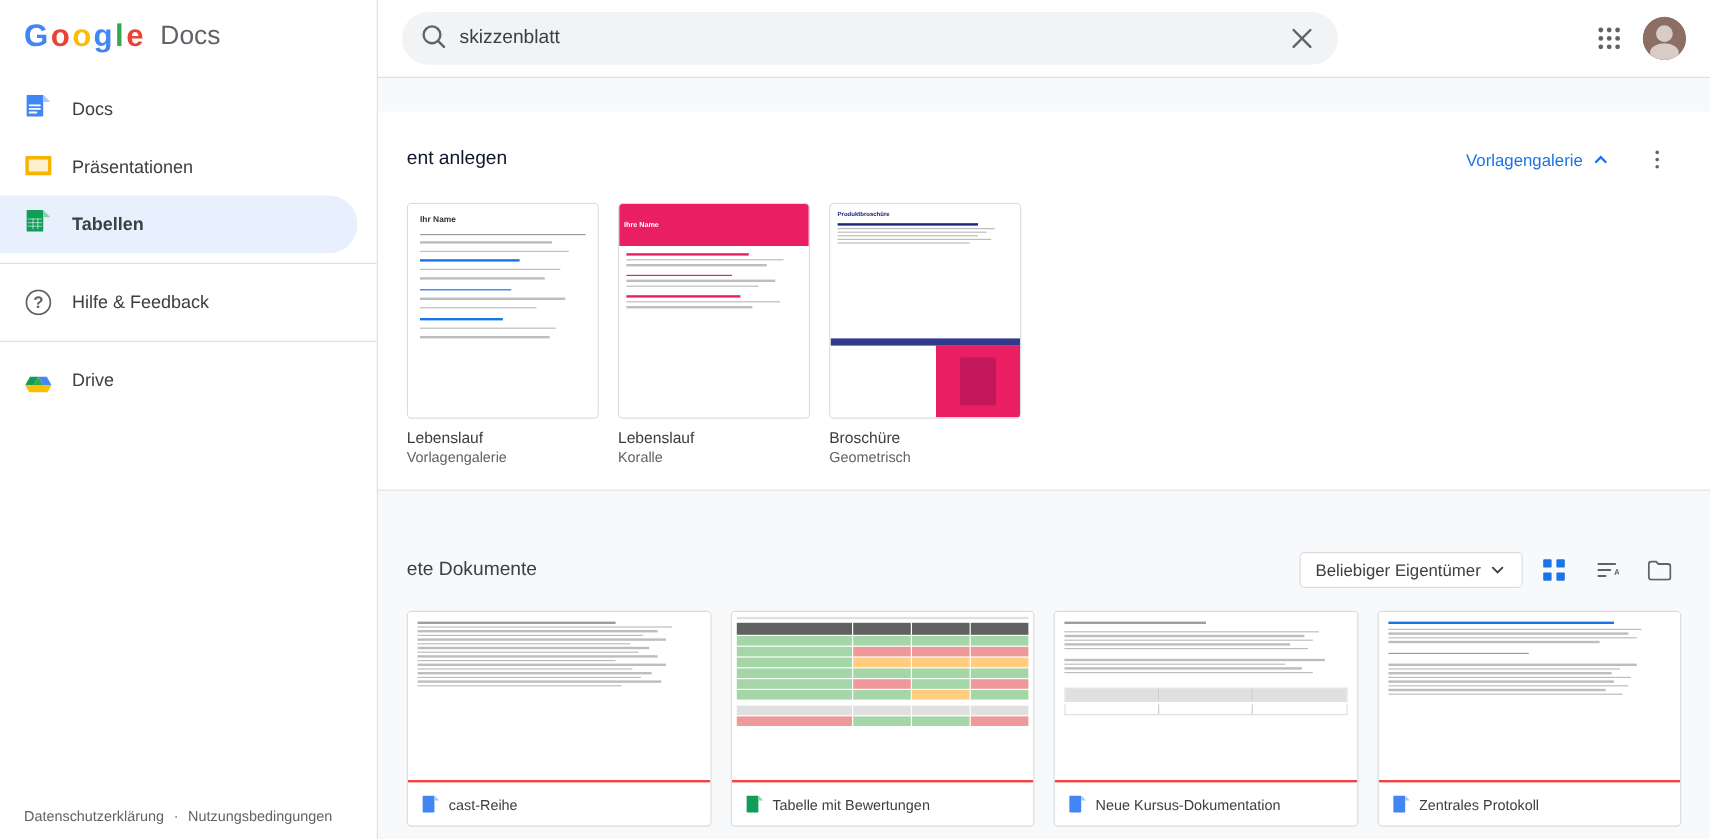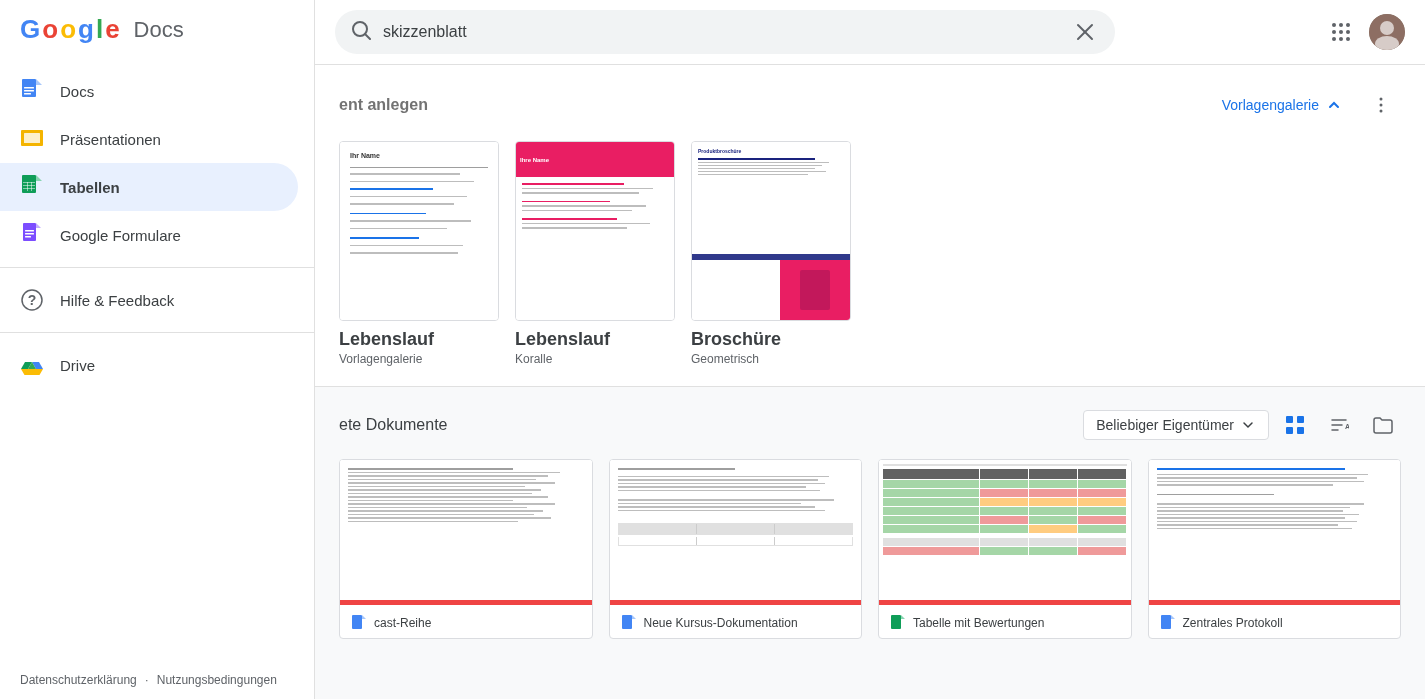--- a/index.html
+++ b/index.html
@@ -64,20 +64,21 @@
     }
     .sidebar-footer a { color: #5f6368; text-decoration: none; }
 
     
     .main {
       flex: 1;
       display: flex;
       flex-direction: column;
       overflow-y: auto;
       background: #f8f9fa;
+      gap: 28px;
     }
 
     
     .header {
       background: #fff;
       padding: 10px 20px;
       display: flex;
       align-items: center;
       gap: 12px;
       border-bottom: 1px solid #e0e0e0;
@@ -141,22 +142,22 @@
       border-bottom: 1px solid #e0e0e0;
     }
     .section-header {
       display: flex;
       align-items: center;
       justify-content: space-between;
       margin-bottom: 16px;
     }
     .section-title {
       font-size: 16px;
-      color: #737373;
-      font-weight: 700;
+      color: #0f172a;
+      font-weight: 400;
     }
     .section-actions {
       display: flex;
       align-items: center;
       gap: 8px;
     }
     .vorlagengalerie-btn {
       display: flex;
       align-items: center;
       gap: 6px;
@@ -185,24 +186,24 @@
       background: #fff;
       border: 1px solid #dadce0;
       border-radius: 4px;
       overflow: hidden;
       display: flex;
       align-items: center;
       justify-content: center;
       position: relative;
     }
     .template-name {
-      font-size: 18px;
+      font-size: 13px;
       color: #3c4043;
       margin-top: 8px;
-      font-weight: 700;
+      font-weight: 400;
     }
     .template-subname {
       font-size: 12px;
       color: #5f6368;
       margin-top: 2px;
     }
 
     
     .dokumente-section {
       padding: 20px 24px;
@@ -268,21 +269,21 @@
       background: #fff;
       overflow: hidden;
       position: relative;
     }
     .doc-footer {
       height: 40px;
       padding: 16px 12px;
       display: flex;
       align-items: center;
       gap: 8px;
-      border-top: 5px solid #ef4444;
+      border-top: 2px solid #ef4444;
     }
     .doc-name {
       font-size: 12px;
       color: #3c4043;
       white-space: nowrap;
       overflow: hidden;
       text-overflow: ellipsis;
     }
 
     
@@ -337,32 +338,20 @@
           <rect x="1" y="7" width="12" height="1" rx="0" fill="white" opacity="0.5"></rect>
           <rect x="1" y="10" width="12" height="1" rx="0" fill="white" opacity="0.5"></rect>
           <rect x="1" y="13" width="12" height="1" rx="0" fill="white" opacity="0.5"></rect>
           <rect x="5" y="7" width="1" height="9" rx="0" fill="white" opacity="0.5"></rect>
           <rect x="9" y="7" width="1" height="9" rx="0" fill="white" opacity="0.5"></rect>
         </svg>
       </span>
       <span>Tabellen</span>
     </div>
 
-    <div class="nav-item">
-      <span class="nav-icon">
-        <svg width="18" height="24" viewBox="0 0 18 24" fill="none">
-          <rect x="0" y="0" width="13" height="18" rx="1" fill="#7c4dff"></rect>
-          <path d="M13 0 L18 5 L13 5 Z" fill="#c5adff"></path>
-          <rect x="2" y="7" width="9" height="1.5" rx="0.5" fill="white"></rect>
-          <rect x="2" y="10" width="9" height="1.5" rx="0.5" fill="white"></rect>
-          <rect x="2" y="13" width="6" height="1.5" rx="0.5" fill="white"></rect>
-        </svg>
-      </span>
-      <span>Google Formulare</span>
-    </div>
 
     <div class="nav-divider"></div>
 
 
     <div class="nav-item">
       <span class="nav-icon">
         <svg width="22" height="22" viewBox="0 0 22 22" fill="none">
           <circle cx="11" cy="11" r="10" stroke="#5f6368" stroke-width="1.5" fill="none"></circle>
           <text x="11" y="16" text-anchor="middle" font-size="14" fill="#5f6368" font-weight="700">?</text>
         </svg>
@@ -586,20 +575,91 @@
           <svg width="14" height="16" viewBox="0 0 14 16" fill="none">
             <rect x="0" y="0" width="10" height="14" rx="1" fill="#4285f4"></rect>
             <path d="M10 0 L14 4 L10 4 Z" fill="#a8c7fa"></path>
           </svg>
           <span class="doc-name">cast-Reihe</span>
         </div>
       </div>
 
       <div class="doc-card">
         <div class="doc-thumb">
+          <div style="width:100%;height:100%;background:#fff;padding:4px;display:flex;flex-direction:column;gap:1px;overflow:hidden;">
+            <div style="height:2px;background:#e0e0e0;width:100%;margin-bottom:2px;"></div>
+
+            <div style="display:flex;gap:1px;">
+              <div style="flex:2;height:10px;background:#616161;"></div>
+              <div style="flex:1;height:10px;background:#616161;"></div>
+              <div style="flex:1;height:10px;background:#616161;"></div>
+              <div style="flex:1;height:10px;background:#616161;"></div>
+            </div>
+
+            <div style="display:flex;gap:1px;">
+              <div style="flex:2;height:8px;background:#a5d6a7;"></div>
+              <div style="flex:1;height:8px;background:#a5d6a7;"></div>
+              <div style="flex:1;height:8px;background:#a5d6a7;"></div>
+              <div style="flex:1;height:8px;background:#a5d6a7;"></div>
+            </div>
+            <div style="display:flex;gap:1px;">
+              <div style="flex:2;height:8px;background:#a5d6a7;"></div>
+              <div style="flex:1;height:8px;background:#ef9a9a;"></div>
+              <div style="flex:1;height:8px;background:#ef9a9a;"></div>
+              <div style="flex:1;height:8px;background:#ef9a9a;"></div>
+            </div>
+            <div style="display:flex;gap:1px;">
+              <div style="flex:2;height:8px;background:#a5d6a7;"></div>
+              <div style="flex:1;height:8px;background:#ffcc80;"></div>
+              <div style="flex:1;height:8px;background:#ffcc80;"></div>
+              <div style="flex:1;height:8px;background:#ffcc80;"></div>
+            </div>
+            <div style="display:flex;gap:1px;">
+              <div style="flex:2;height:8px;background:#a5d6a7;"></div>
+              <div style="flex:1;height:8px;background:#a5d6a7;"></div>
+              <div style="flex:1;height:8px;background:#a5d6a7;"></div>
+              <div style="flex:1;height:8px;background:#a5d6a7;"></div>
+            </div>
+            <div style="display:flex;gap:1px;">
+              <div style="flex:2;height:8px;background:#a5d6a7;"></div>
+              <div style="flex:1;height:8px;background:#ef9a9a;"></div>
+              <div style="flex:1;height:8px;background:#a5d6a7;"></div>
+              <div style="flex:1;height:8px;background:#ef9a9a;"></div>
+            </div>
+            <div style="display:flex;gap:1px;">
+              <div style="flex:2;height:8px;background:#a5d6a7;"></div>
+              <div style="flex:1;height:8px;background:#a5d6a7;"></div>
+              <div style="flex:1;height:8px;background:#ffcc80;"></div>
+              <div style="flex:1;height:8px;background:#a5d6a7;"></div>
+            </div>
+            <div style="display:flex;gap:1px;margin-top:4px;">
+              <div style="flex:2;height:8px;background:#e0e0e0;"></div>
+              <div style="flex:1;height:8px;background:#e0e0e0;"></div>
+              <div style="flex:1;height:8px;background:#e0e0e0;"></div>
+              <div style="flex:1;height:8px;background:#e0e0e0;"></div>
+            </div>
+            <div style="display:flex;gap:1px;">
+              <div style="flex:2;height:8px;background:#ef9a9a;"></div>
+              <div style="flex:1;height:8px;background:#a5d6a7;"></div>
+              <div style="flex:1;height:8px;background:#a5d6a7;"></div>
+              <div style="flex:1;height:8px;background:#ef9a9a;"></div>
+            </div>
+          </div>
+        </div>
+        <div class="doc-footer">
+          <svg width="14" height="16" viewBox="0 0 14 16" fill="none">
+            <rect x="0" y="0" width="10" height="14" rx="1" fill="#0f9d58"></rect>
+            <path d="M10 0 L14 4 L10 4 Z" fill="#87d4b0"></path>
+          </svg>
+          <span class="doc-name">Tabelle mit Bewertungen</span>
+        </div>
+      </div>
+
+      <div class="doc-card">
+        <div class="doc-thumb">
           <div style="width:100%;height:100%;background:#fff;padding:8px;display:flex;flex-direction:column;gap:2px;overflow:hidden;">
             <div style="height:1.5px;background:#9e9e9e;width:50%;margin-bottom:4px;"></div>
             <div style="height:1.5px;background:#bdbdbd;width:90%;"></div>
             <div style="height:1.5px;background:#bdbdbd;width:85%;"></div>
             <div style="height:1.5px;background:#bdbdbd;width:88%;"></div>
             <div style="height:1.5px;background:#bdbdbd;width:80%;"></div>
             <div style="height:1.5px;background:#bdbdbd;width:86%;"></div>
             <div style="height:4px;"></div>
             <div style="height:1.5px;background:#bdbdbd;width:92%;"></div>
             <div style="height:1.5px;background:#bdbdbd;width:78%;"></div>
@@ -618,91 +678,20 @@
               <div style="flex:1;height:8px;"></div>
             </div>
           </div>
         </div>
         <div class="doc-footer">
           <svg width="14" height="16" viewBox="0 0 14 16" fill="none">
             <rect x="0" y="0" width="10" height="14" rx="1" fill="#4285f4"></rect>
             <path d="M10 0 L14 4 L10 4 Z" fill="#a8c7fa"></path>
           </svg>
           <span class="doc-name">Neue Kursus-Dokumentation</span>
-        </div>
-      </div>
-
-      <div class="doc-card">
-        <div class="doc-thumb">
-          <div style="width:100%;height:100%;background:#fff;padding:4px;display:flex;flex-direction:column;gap:1px;overflow:hidden;">
-            <div style="height:2px;background:#e0e0e0;width:100%;margin-bottom:2px;"></div>
-
-            <div style="display:flex;gap:1px;">
-              <div style="flex:2;height:10px;background:#616161;"></div>
-              <div style="flex:1;height:10px;background:#616161;"></div>
-              <div style="flex:1;height:10px;background:#616161;"></div>
-              <div style="flex:1;height:10px;background:#616161;"></div>
-            </div>
-
-            <div style="display:flex;gap:1px;">
-              <div style="flex:2;height:8px;background:#a5d6a7;"></div>
-              <div style="flex:1;height:8px;background:#a5d6a7;"></div>
-              <div style="flex:1;height:8px;background:#a5d6a7;"></div>
-              <div style="flex:1;height:8px;background:#a5d6a7;"></div>
-            </div>
-            <div style="display:flex;gap:1px;">
-              <div style="flex:2;height:8px;background:#a5d6a7;"></div>
-              <div style="flex:1;height:8px;background:#ef9a9a;"></div>
-              <div style="flex:1;height:8px;background:#ef9a9a;"></div>
-              <div style="flex:1;height:8px;background:#ef9a9a;"></div>
-            </div>
-            <div style="display:flex;gap:1px;">
-              <div style="flex:2;height:8px;background:#a5d6a7;"></div>
-              <div style="flex:1;height:8px;background:#ffcc80;"></div>
-              <div style="flex:1;height:8px;background:#ffcc80;"></div>
-              <div style="flex:1;height:8px;background:#ffcc80;"></div>
-            </div>
-            <div style="display:flex;gap:1px;">
-              <div style="flex:2;height:8px;background:#a5d6a7;"></div>
-              <div style="flex:1;height:8px;background:#a5d6a7;"></div>
-              <div style="flex:1;height:8px;background:#a5d6a7;"></div>
-              <div style="flex:1;height:8px;background:#a5d6a7;"></div>
-            </div>
-            <div style="display:flex;gap:1px;">
-              <div style="flex:2;height:8px;background:#a5d6a7;"></div>
-              <div style="flex:1;height:8px;background:#ef9a9a;"></div>
-              <div style="flex:1;height:8px;background:#a5d6a7;"></div>
-              <div style="flex:1;height:8px;background:#ef9a9a;"></div>
-            </div>
-            <div style="display:flex;gap:1px;">
-              <div style="flex:2;height:8px;background:#a5d6a7;"></div>
-              <div style="flex:1;height:8px;background:#a5d6a7;"></div>
-              <div style="flex:1;height:8px;background:#ffcc80;"></div>
-              <div style="flex:1;height:8px;background:#a5d6a7;"></div>
-            </div>
-            <div style="display:flex;gap:1px;margin-top:4px;">
-              <div style="flex:2;height:8px;background:#e0e0e0;"></div>
-              <div style="flex:1;height:8px;background:#e0e0e0;"></div>
-              <div style="flex:1;height:8px;background:#e0e0e0;"></div>
-              <div style="flex:1;height:8px;background:#e0e0e0;"></div>
-            </div>
-            <div style="display:flex;gap:1px;">
-              <div style="flex:2;height:8px;background:#ef9a9a;"></div>
-              <div style="flex:1;height:8px;background:#a5d6a7;"></div>
-              <div style="flex:1;height:8px;background:#a5d6a7;"></div>
-              <div style="flex:1;height:8px;background:#ef9a9a;"></div>
-            </div>
-          </div>
-        </div>
-        <div class="doc-footer">
-          <svg width="14" height="16" viewBox="0 0 14 16" fill="none">
-            <rect x="0" y="0" width="10" height="14" rx="1" fill="#0f9d58"></rect>
-            <path d="M10 0 L14 4 L10 4 Z" fill="#87d4b0"></path>
-          </svg>
-          <span class="doc-name">Tabelle mit Bewertungen</span>
         </div>
       </div>
 
       <div class="doc-card">
         <div class="doc-thumb">
           <div style="width:100%;height:100%;background:#fff;padding:8px;display:flex;flex-direction:column;gap:2px;overflow:hidden;">
             <div style="height:1.5px;background:#1a73e8;width:80%;margin-bottom:2px;"></div>
             <div style="height:1.5px;background:#bdbdbd;width:90%;"></div>
             <div style="height:1.5px;background:#bdbdbd;width:85%;"></div>
             <div style="height:1.5px;background:#bdbdbd;width:88%;"></div>

